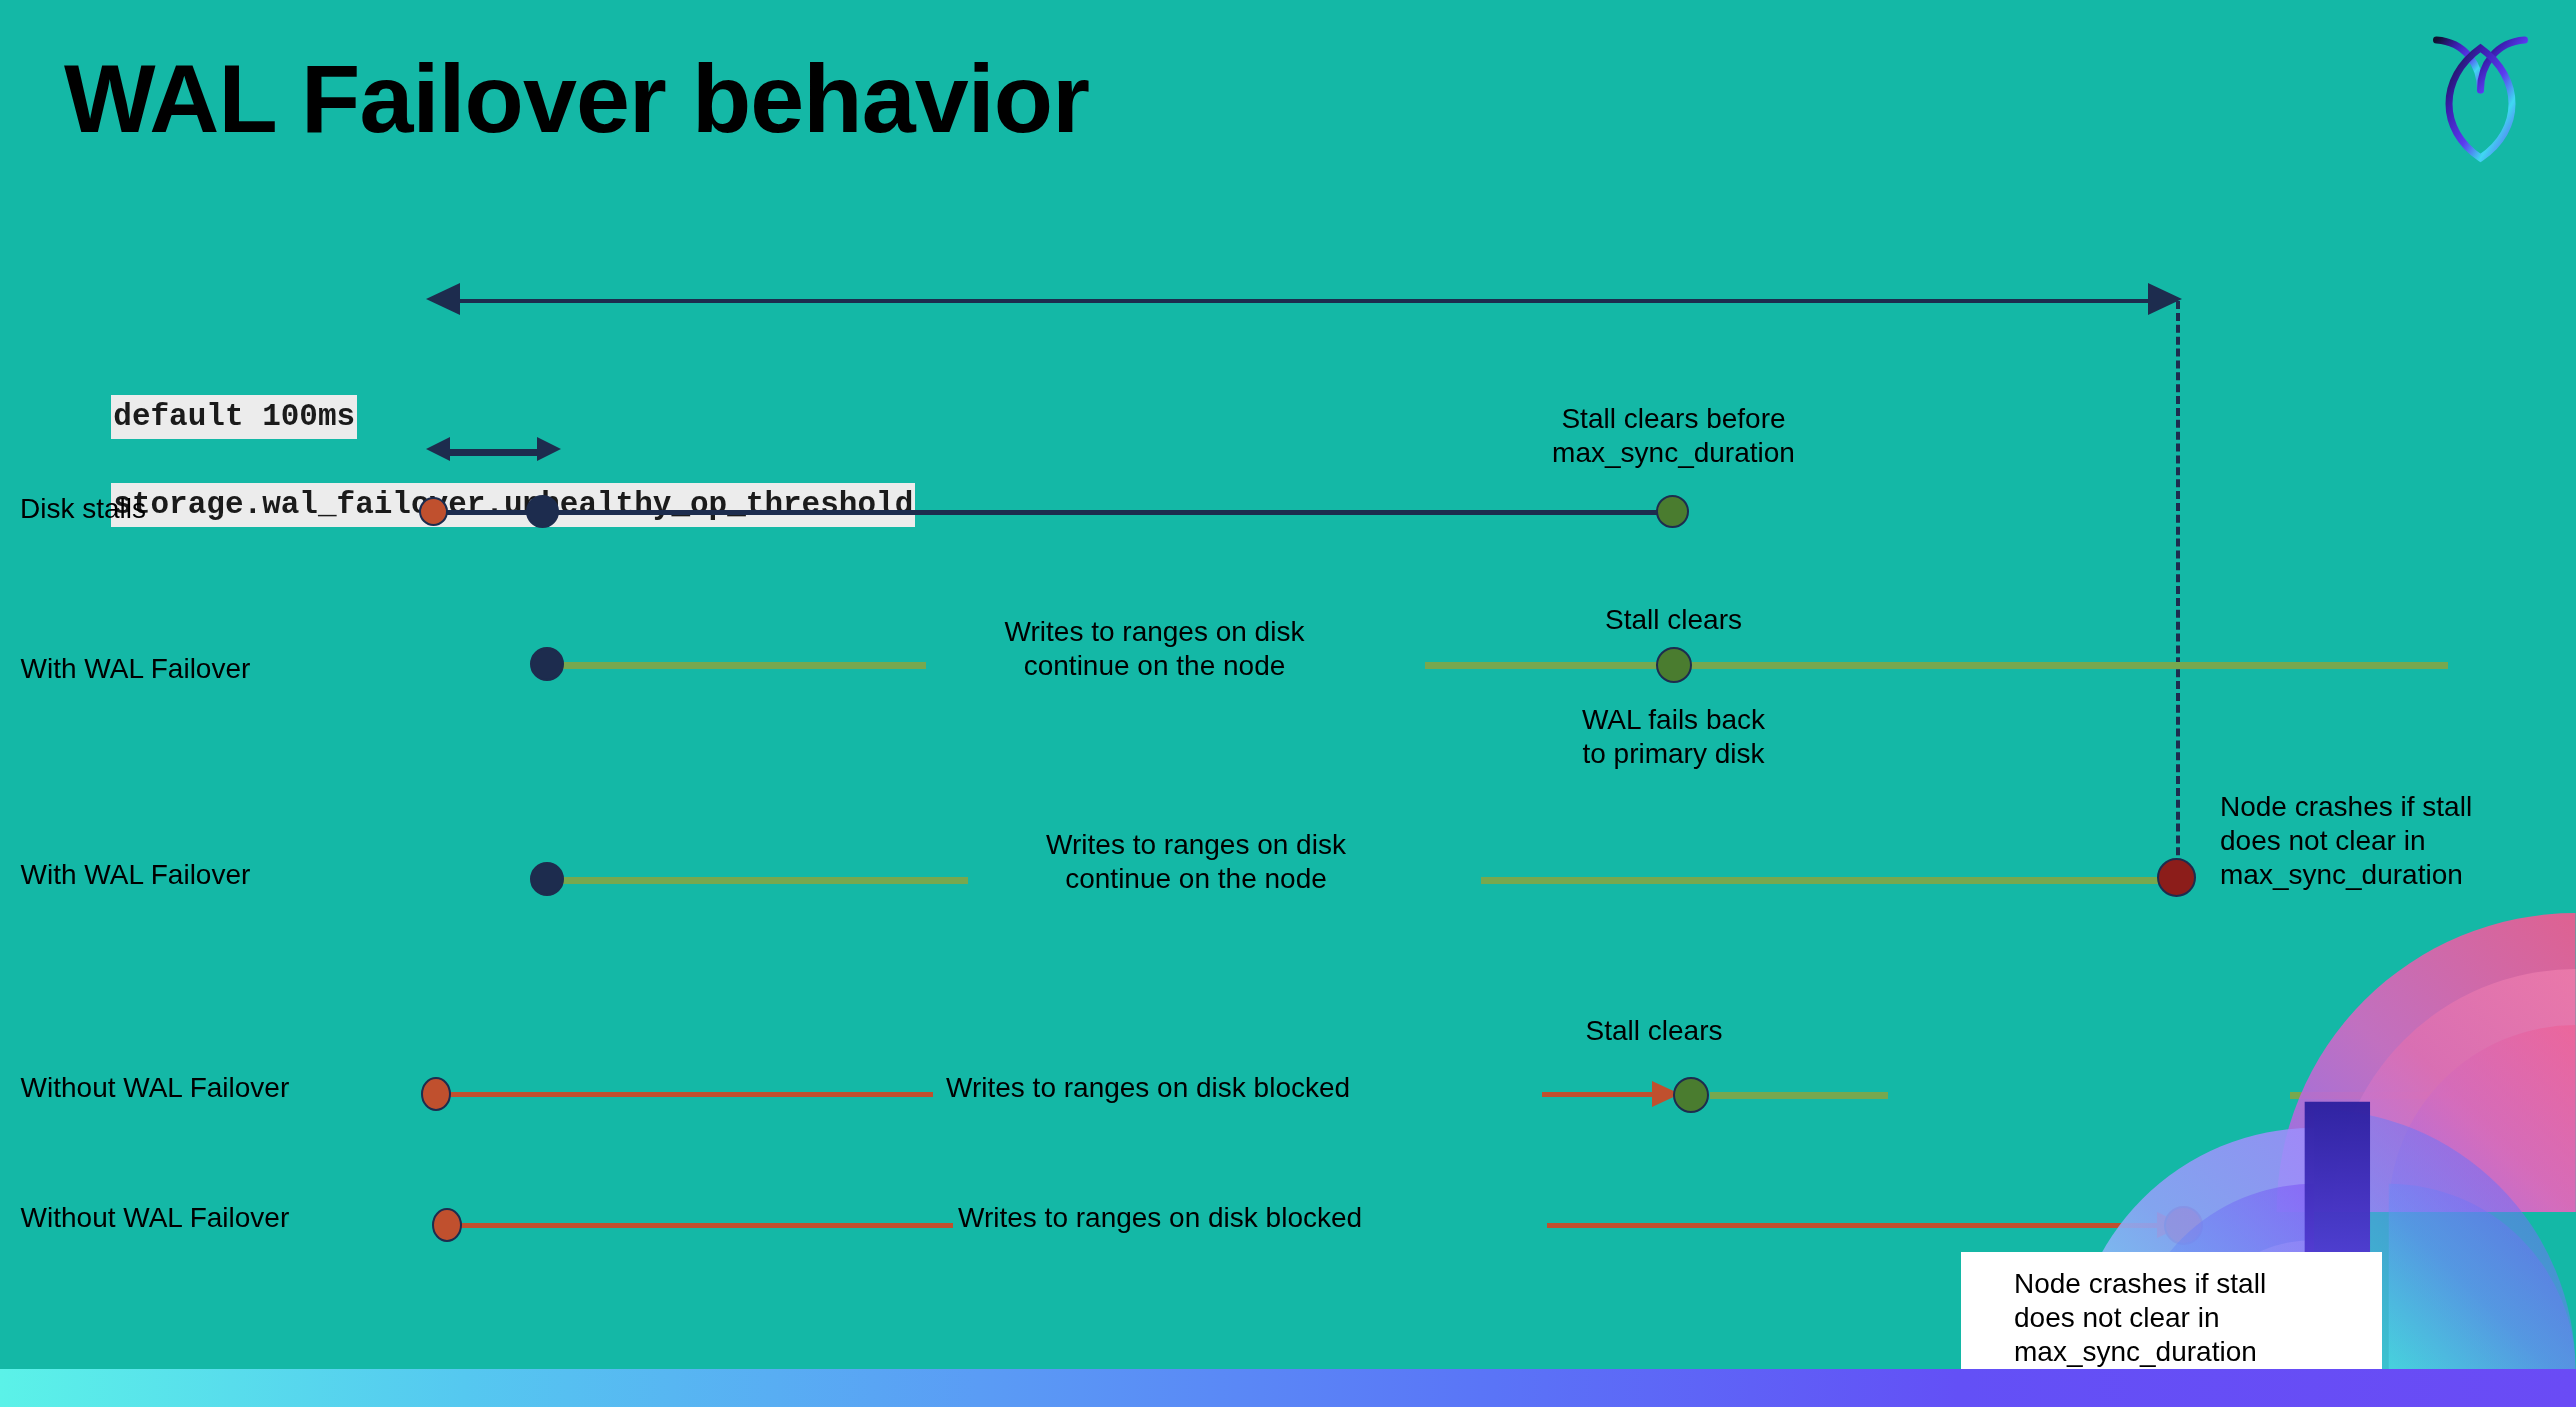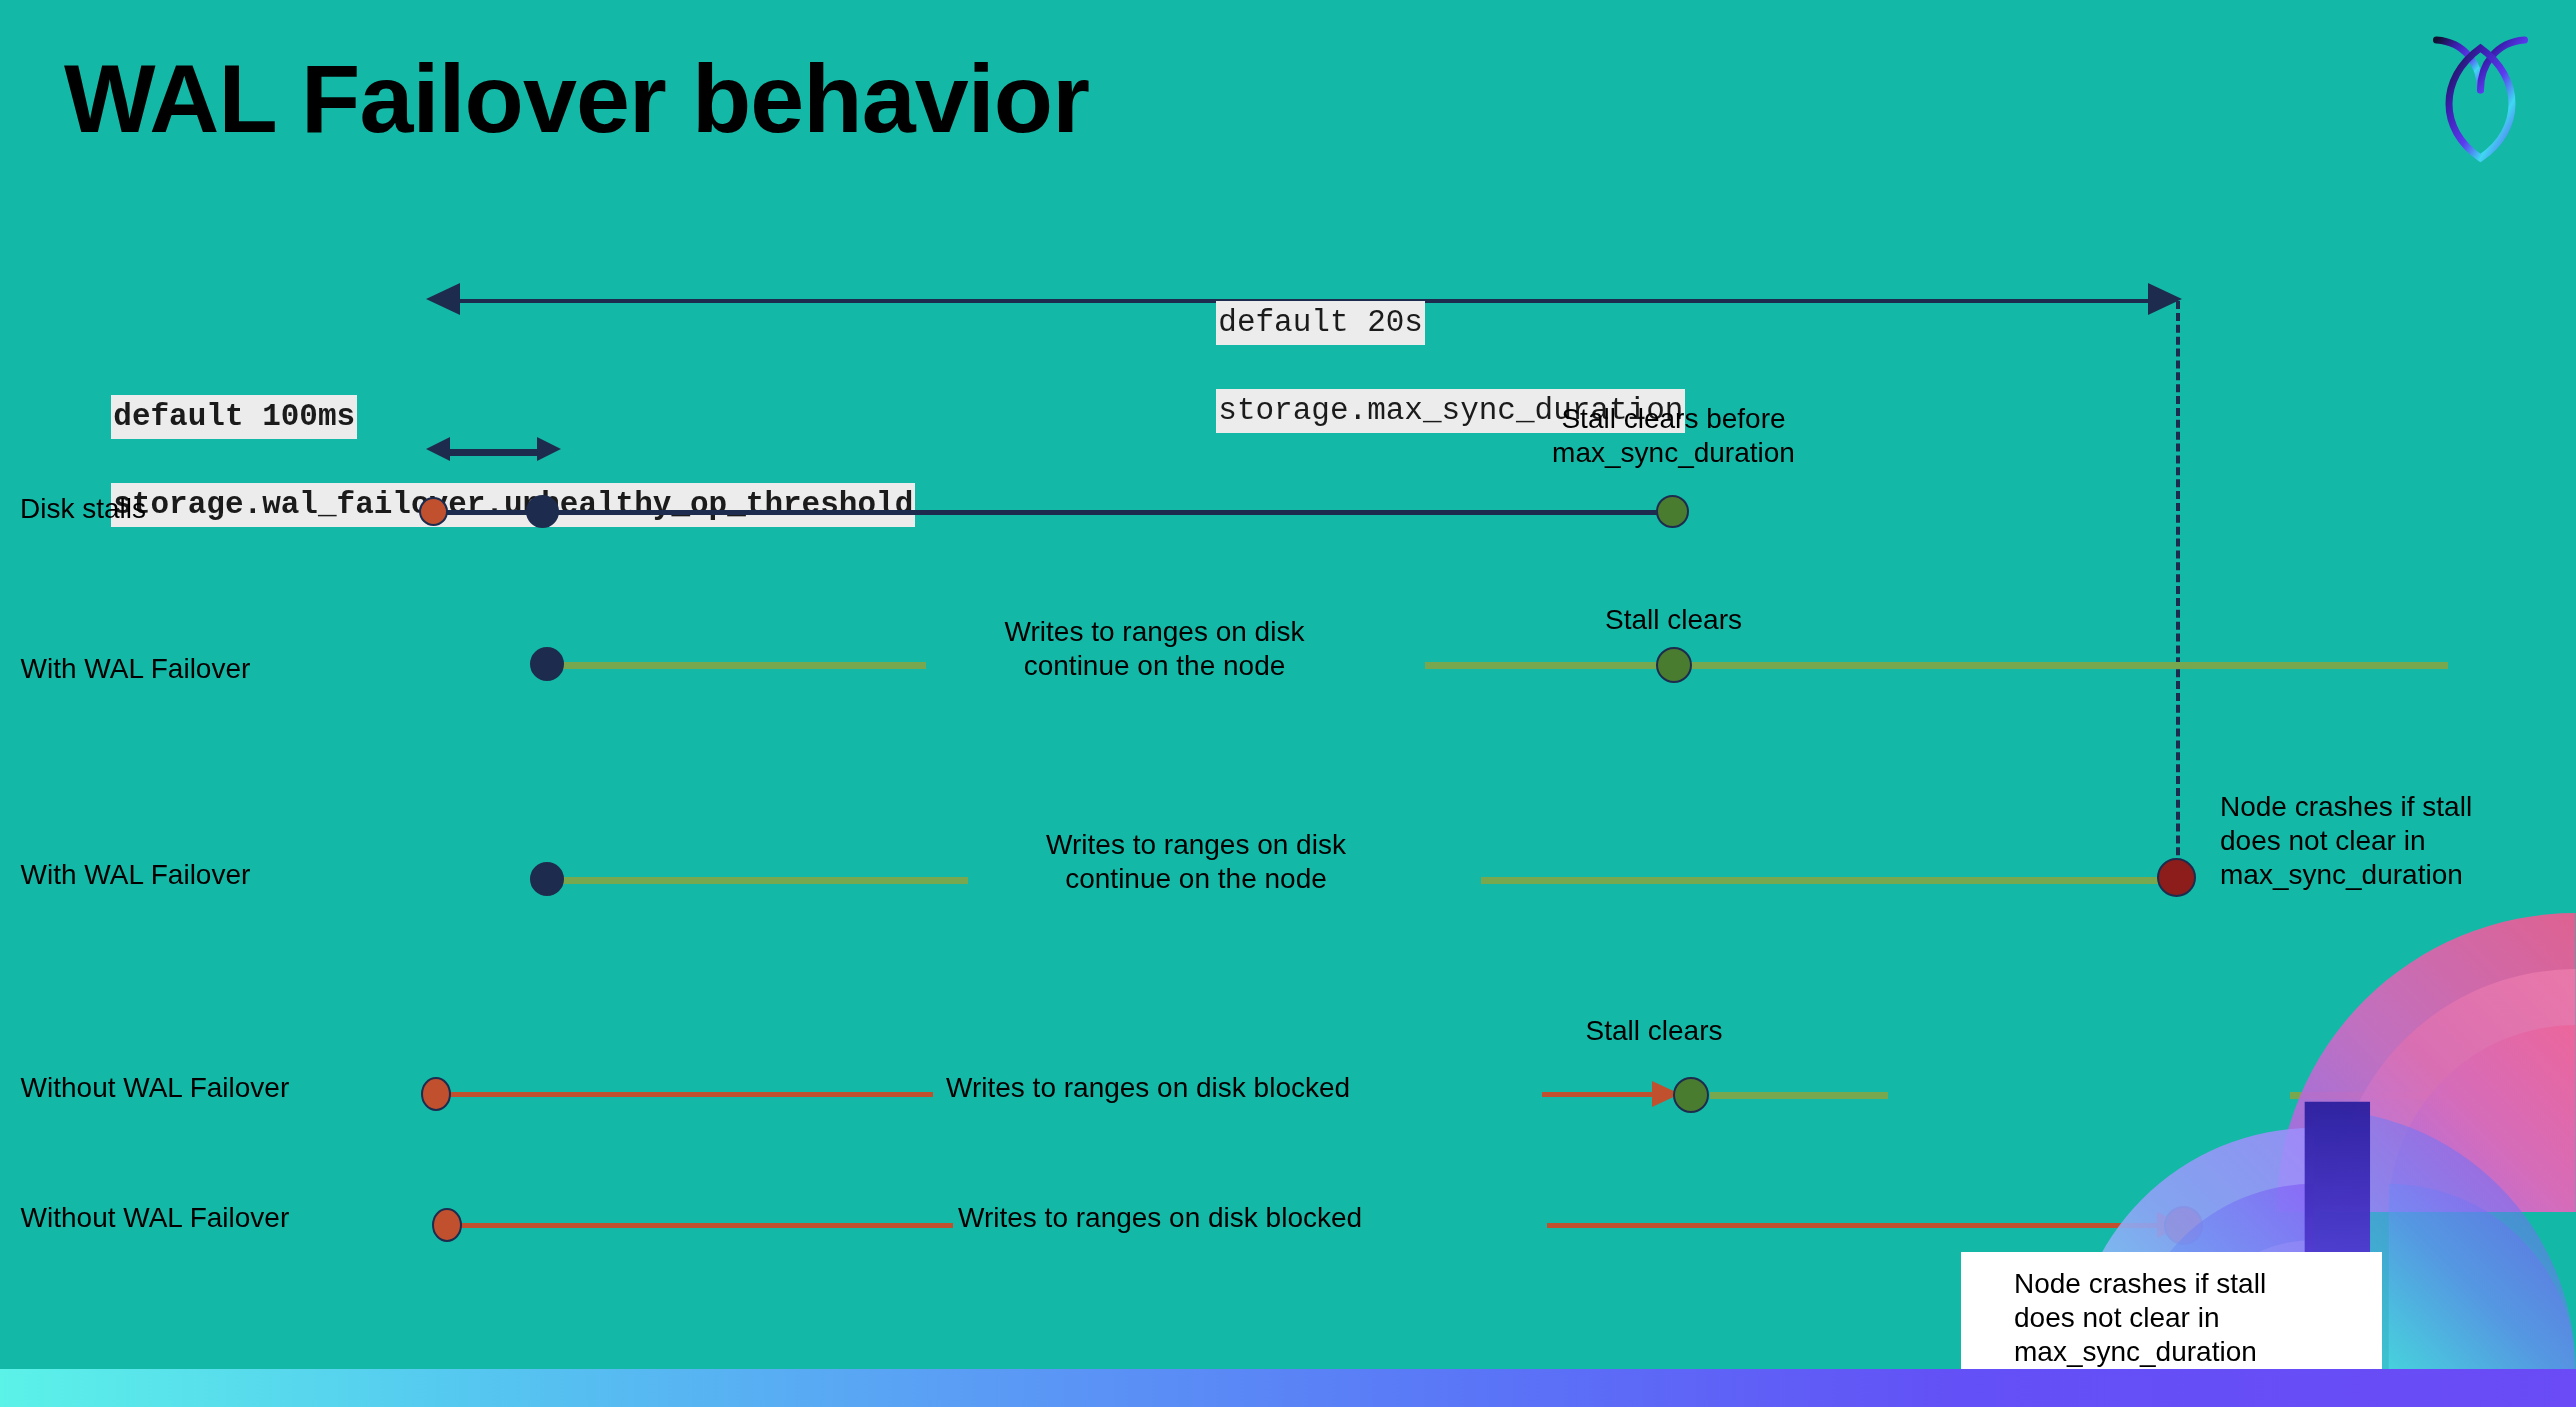--- a/index.html
+++ b/index.html
@@ -180,24 +180,20 @@
         <path d="M60 22 C 18 52, 18 104, 60 132 C 102 104, 102 52, 60 22 Z"></path>
         <path d="M60 64 L60 132"></path>
       </g>
     </svg>
   </div>
 
   <div class="arrowhead left-navy" style="left:426px; top:283px;"></div>
   <div class="seg navy" style="left:458px; top:299px; width:1692px; border-top-width:4.7px;"></div>
   <div class="arrowhead right-navy" style="left:2148px; top:283px;"></div>
 
-  <div class="code" style="left:1142px; top:257px;">
-    <span>default 20s</span><br>
-    <span>storage.max_sync_duration</span>
-  </div>
 
   <div class="dashed-v" style="left:2176px; top:301px; height:578px;"></div>
 
   <div class="code" style="left:37px; top:351px;font-weight:bold;">
     <span>default 100ms</span><br>
     <span>storage.wal_failover.unhealthy_op_threshold</span>
   </div>
 
   <div class="arrowhead left-navy-sm" style="left:426px; top:437px;"></div>
   <div class="seg navy" style="left:447px; top:449px; width:90px; border-top-width:7.5px;"></div>
@@ -217,20 +213,22 @@
 
   <div class="seg green" style="left:547px; top:662px; width:379px; border-top-width:7.5px;"></div>
   <div class="seg green" style="left:1425px; top:662px; width:1023px; border-top-width:7.5px;"></div>
 
   <div class="dot navy-dot" style="left:530px; top:647px; width:34px; height:34px;"></div>
   <div class="dot green-dot" style="left:1656px; top:647px; width:36px; height:36px;"></div>
 
   <div class="lbl center" style="left:944px; top:615px; width:421px;">Writes to ranges on disk
 continue on the node</div>
   <div class="lbl center" style="left:1580px; top:603px; width:187px;">Stall clears</div>
+  <div class="lbl center" style="left:1491px; top:703px; width:365px;">WAL fails  back
+to primary disk</div>
 
   <div class="lbl" style="left:20.6px; top:858px; width:393px;">With WAL Failover</div>
 
   <div class="seg green" style="left:547px; top:877px; width:421px; border-top-width:7.5px;"></div>
   <div class="seg green" style="left:1481px; top:877px; width:696px; border-top-width:7.5px;"></div>
 
   <div class="dot navy-dot" style="left:530px; top:862px; width:34px; height:34px;"></div>
   <div class="dot crash-dot" style="left:2157px; top:858px; width:39px; height:39px;"></div>
 
   <div class="lbl center" style="left:981px; top:828px; width:430px;">Writes to ranges on disk

